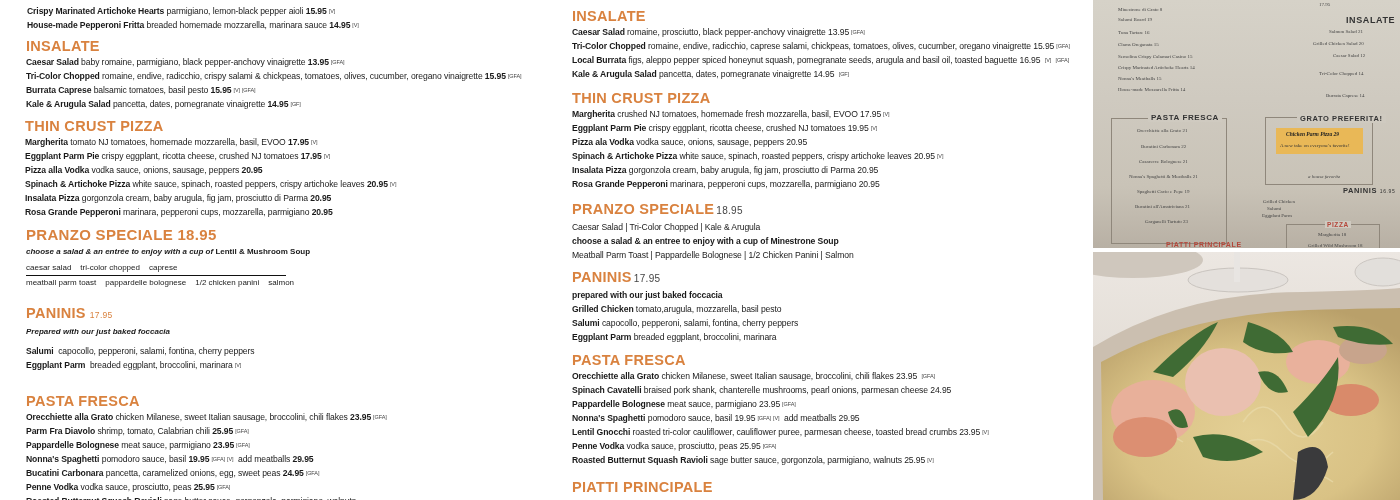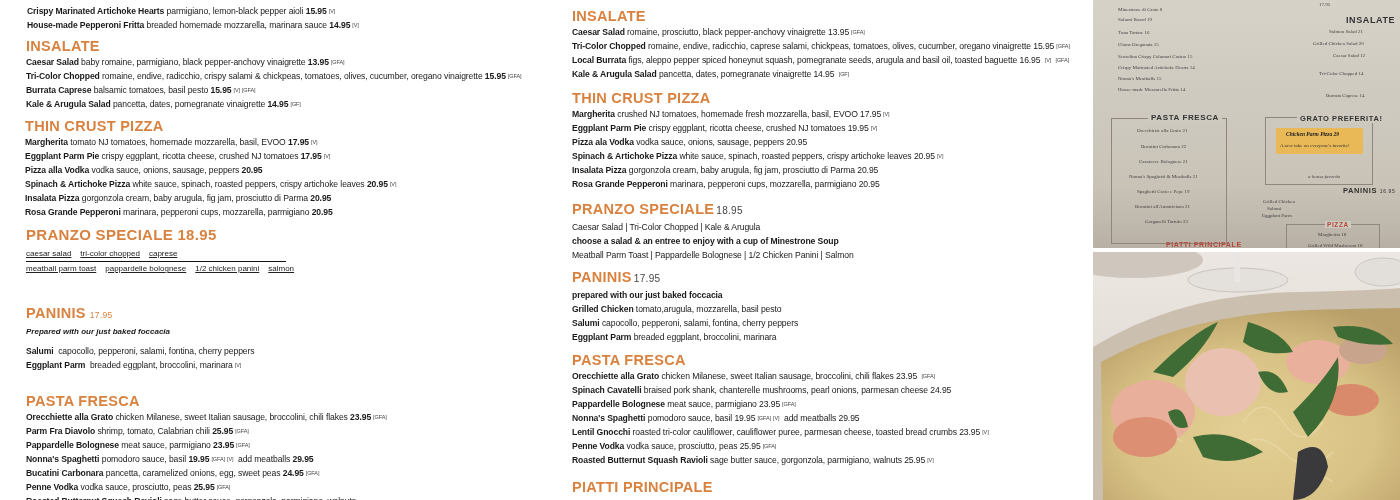--- a/index.html
+++ b/index.html
@@ -15,21 +15,21 @@
   .line b { font-weight: bold; }
   .price { font-weight: bold; }
   .tag { font-size: 5.5px; color: #444; margin-left: 2px; vertical-align: 1px; }
   .section-title { color: #d9823f; font-weight: bold; white-space: nowrap; letter-spacing: 0.3px; }
   #col-left .section-title { font-size: 14.5px; line-height: 18px; }
   #col-mid .section-title { font-size: 14.5px; line-height: 18px; }
   .sub-price { font-size: 8.5px; color: #d9823f; font-weight: normal; margin-left: 4px; }
   .mid-sub-price { font-size: 10px; color: #444; font-weight: normal; margin-left: 2px; }
   .intro { font-size: 8px; line-height: 13px; white-space: nowrap; }
   .intro i { font-weight: bold; }
-  .plain-line { font-size: 8px; line-height: 14px; white-space: nowrap; color: #222; text-decoration: underline; }
+  .plain-line { font-size: 8px; line-height: 14px; white-space: nowrap; color: #222; }
   .plain-line span { margin-right: 9px; }
   .rule { border-top: 1.5px solid #111; width: 260px; }
 
   .photo { position: absolute; left: 0; width: 307px; overflow: hidden; }
   #photo-menu { top: 0; height: 248px; background: linear-gradient(180deg, #d6d2c8 0%, #cfcac0 40%, #c9c3b7 75%, #b8b0a4 100%); }
   #photo-dish { top: 252px; height: 248px; background: #e9e4dd; }
 
   .pm { position: absolute; font-size: 5px; color: #444; white-space: nowrap; font-family: "Liberation Serif", serif; }
   .pm-head { position: absolute; font-size: 9px; color: #333; font-family: "Liberation Sans", sans-serif; letter-spacing: 0.6px; font-weight: bold; }
   .pm-box { position: absolute; border: 1px solid #8f877b; }
@@ -57,20 +57,21 @@
     <div class="line"><b>Margherita</b> <span>tomato NJ tomatoes, homemade mozzarella, basil, EVOO</span> <span class="price">17.95</span><span class="tag">[V]</span></div>
     <div class="line"><b>Eggplant Parm Pie</b> <span>crispy eggplant, ricotta cheese, crushed NJ tomatoes</span> <span class="price">17.95</span><span class="tag">[V]</span></div>
     <div class="line"><b>Pizza alla Vodka</b> <span>vodka sauce, onions, sausage, peppers</span> <span class="price">20.95</span></div>
     <div class="line"><b>Spinach &amp; Artichoke Pizza</b> <span>white sauce, spinach, roasted peppers, crispy artichoke leaves</span> <span class="price">20.95</span><span class="tag">[V]</span></div>
     <div class="line"><b>Insalata Pizza</b> <span>gorgonzola cream, baby arugula, fig jam, prosciutto di Parma</span> <span class="price">20.95</span></div>
     <div class="line"><b>Rosa Grande Pepperoni</b> <span>marinara, pepperoni cups, mozzarella, parmigiano</span> <span class="price">20.95</span></div>
   </div>
 
   <div style="position:absolute; left:26px; top:226px;">
     <div class="section-title" style="font-size:15px;">PRANZO SPECIALE 18.95</div>
+    <div class="intro" style="margin-top:1px;"><i>choose a salad &amp; an entrée to enjoy with a cup of</i> <b>Lentil &amp; Mushroom Soup</b></div>
     <div class="plain-line" style="margin-top:3px;">
       <span>caesar salad</span><span>tri-color chopped</span><span>caprese</span>
     </div>
     <div class="rule"></div>
     <div class="plain-line">
       <span>meatball parm toast</span><span>pappardelle bolognese</span><span>1/2 chicken panini</span><span>salmon</span>
     </div>
   </div>
 
   <div style="position:absolute; left:26px; top:304px;">

